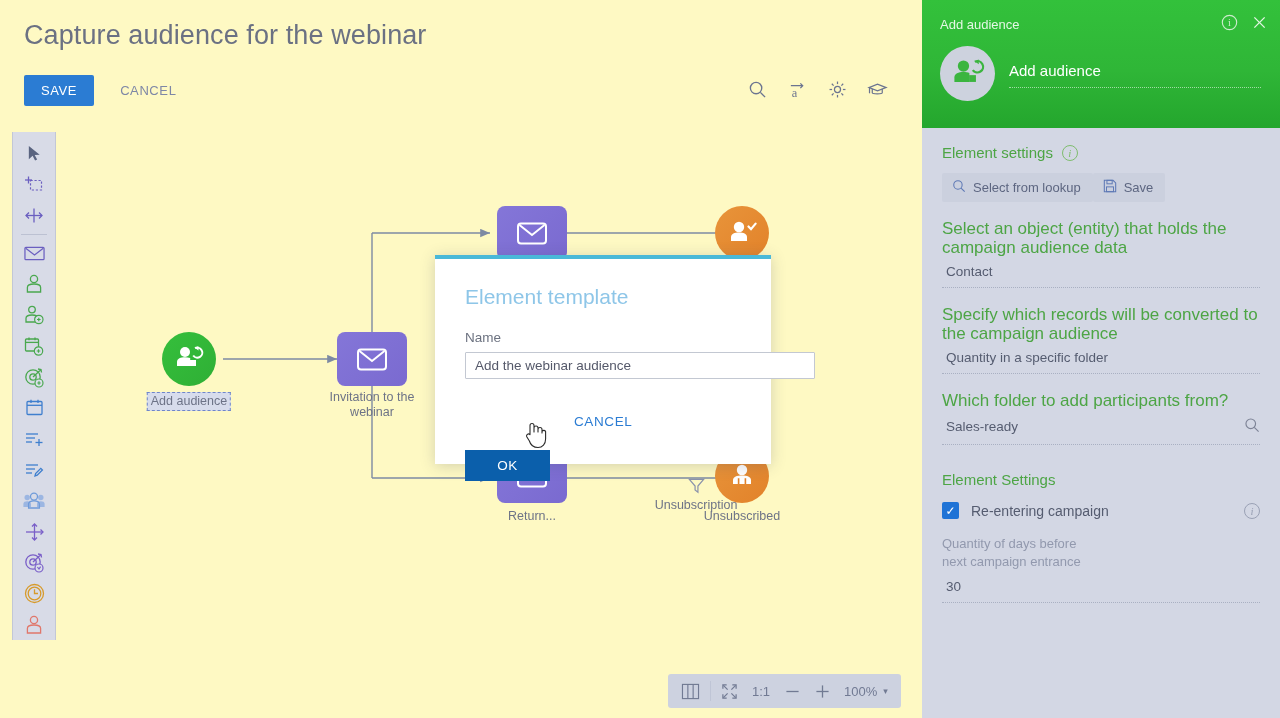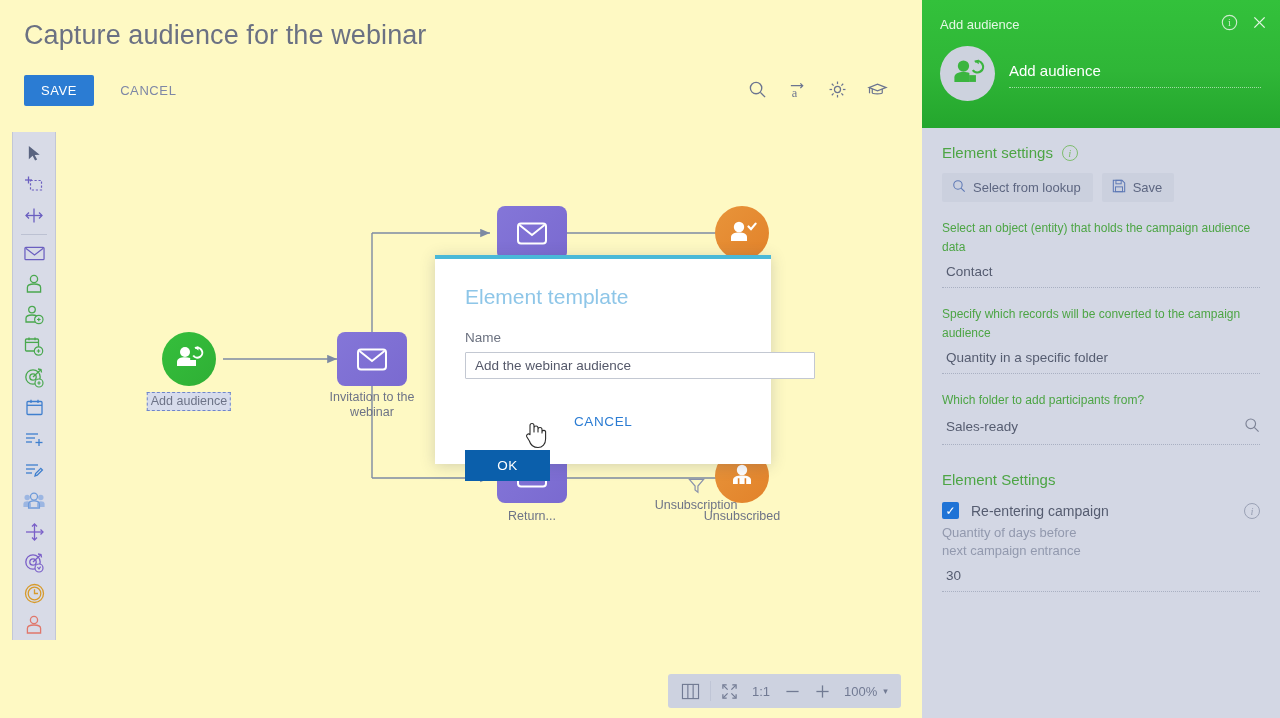--- a/index.html
+++ b/index.html
@@ -144,49 +144,49 @@
   .info-circle {
     width: 16px; height: 16px; border-radius: 50%;
     border: 1px solid #7fbd6e; color: #7fbd6e;
     font-size: 11px; font-style: italic;
     display: flex; align-items: center; justify-content: center;
     font-family: "Liberation Serif", serif;
     cursor: pointer; flex: none;
   }
   .info-circle.gray { border-color: #9aa1b5; color: #9aa1b5; }
 
-  #lookup-row { display: flex; gap: 9px; margin-top: 12px; }
+  #lookup-row { display: flex; margin-top: 12px; }
   .chip-btn {
     background: #cbd0de; border: none; border-radius: 2px;
     display: flex; align-items: center; gap: 7px;
     padding: 6px 12px 6px 10px; cursor: pointer;
     color: #5d6681; font-size: 13px;
     font-family: "Liberation Sans", sans-serif;
   }
 
   .field { margin-top: 17px; }
-  .field-label { color: #4da545; font-size: 12px; line-height: 19px; }
+  .field-label { color: #4da545; font-size: 17px; line-height: 19px; }
   .field-value {
     color: #555c70; font-size: 13.5px;
     padding: 7px 0 8px 4px;
     border-bottom: 1px dotted #a9b0c2;
     display: flex; align-items: center; justify-content: space-between;
     cursor: pointer;
   }
 
   .check-row { display: flex; align-items: center; gap: 12px; margin-top: 14px; }
   .checkbox {
     width: 17px; height: 17px; border-radius: 2px;
     background: #1f73d6; color: #fff;
     display: flex; align-items: center; justify-content: center;
     font-size: 12px; cursor: pointer; flex: none;
   }
   .check-label { color: #555c70; font-size: 14px; flex: 1; }
 
-  .sub-label { color: #9299ae; font-size: 13px; line-height: 18px; margin-top: 5px; }
+  .sub-label { color: #9299ae; font-size: 13px; line-height: 18px; margin-top: 16px; }
   .sub-value {
     color: #555c70; font-size: 13.5px;
     padding: 6px 0 8px 4px; margin-top: 2px;
     border-bottom: 1px dotted #a9b0c2; cursor: pointer;
   }
 
   
   #modal {
     position: absolute; left: 435px; top: 255px;
     width: 336px; height: 209px;

